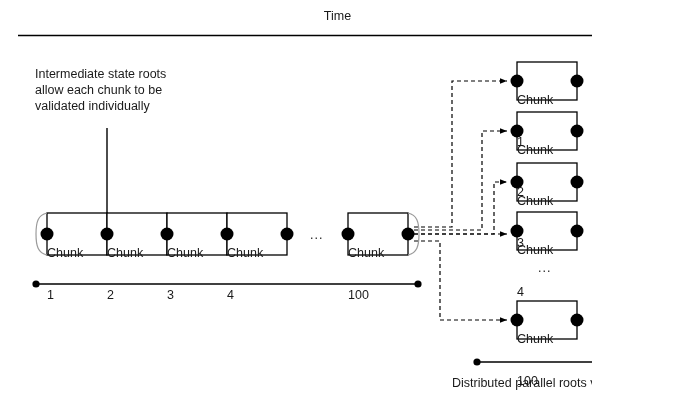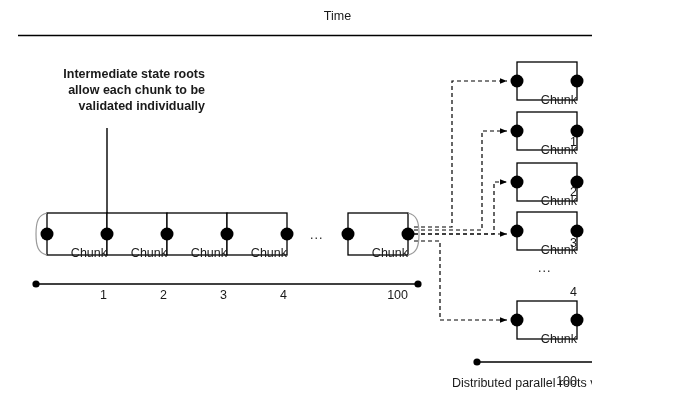--- a/index.html
+++ b/index.html
@@ -34,37 +34,36 @@
   }
   .lbl.center { text-align: center; }
   #time-label {
     left: 0; top: 9px;
     width: 675px;
     text-align: center;
   }
   #annotation {
     left: 35px; top: 66px;
     width: 170px;
-    text-align: right;
+    text-align: left;
     line-height: 16px;
-    font-weight: bold;
   }
   #seq-caption {
     left: 0; top: 291px;
     width: 452px;
     text-align: center;
   }
   #par-caption {
     left: 420px; top: 376px;
     width: 255px;
     text-align: center;
   }
   .chunk-text {
     position: absolute;
-    text-align: right;
+    text-align: left;
     font-size: 12.5px;
     line-height: 14px;
     color: #1a1a1a;
     white-space: pre;
   }
   .ell {
     position: absolute;
     font-size: 12.5px;
     color: #1a1a1a;
     letter-spacing: 1px;

